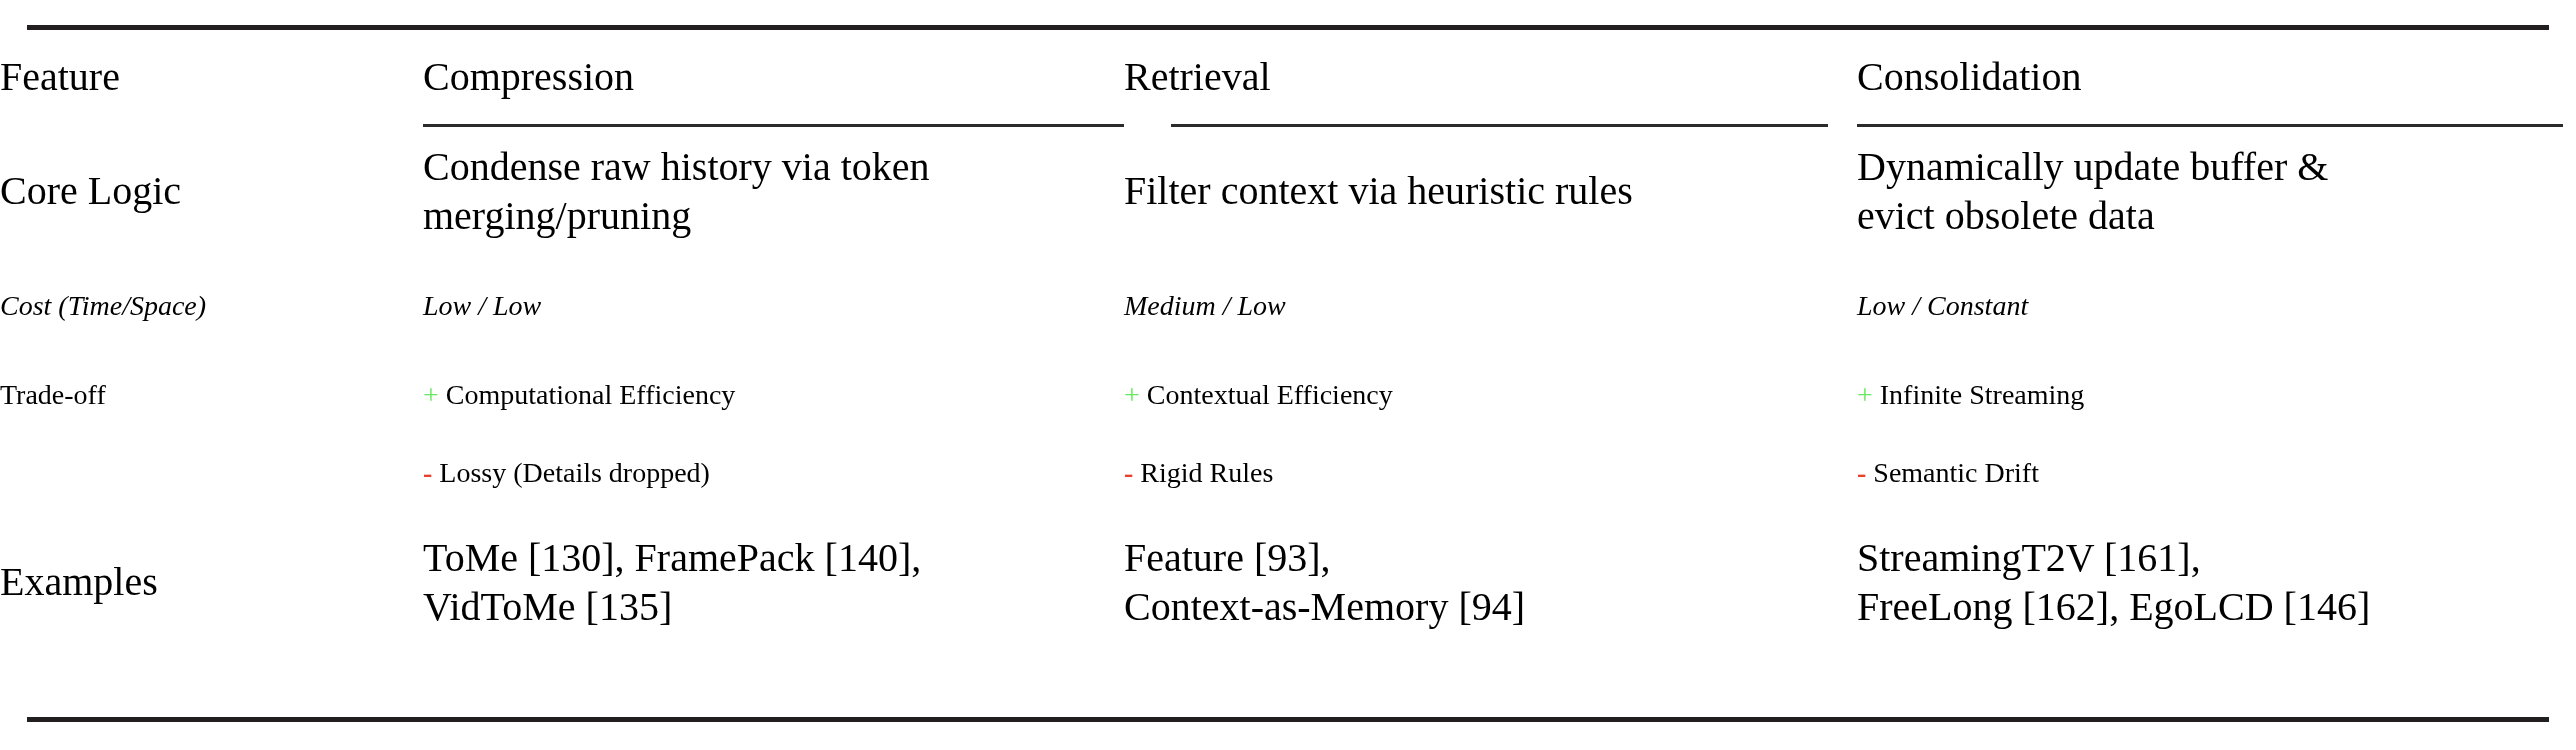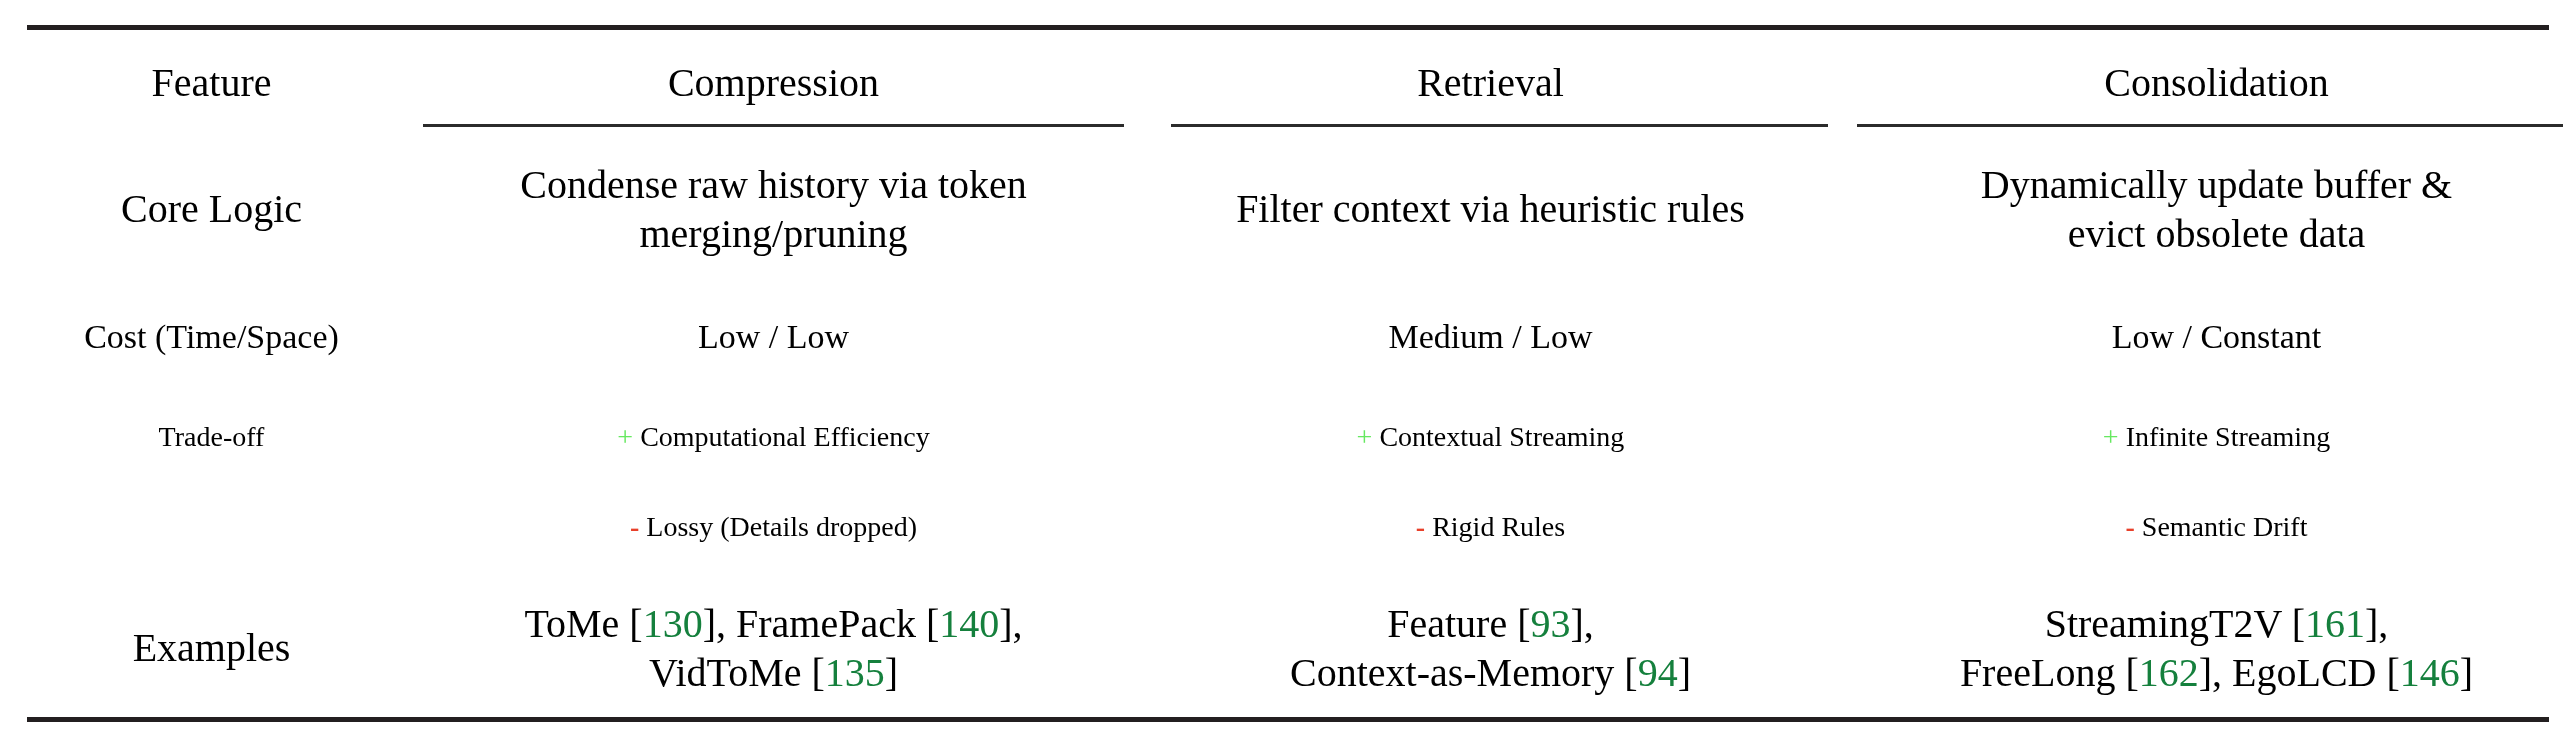--- a/index.html
+++ b/index.html
@@ -64,36 +64,36 @@
     width: 2576px;
     border-collapse: collapse;
     table-layout: fixed;
   }
   table.cmp col.c0 { width: 423px; }
   table.cmp col.c1 { width: 701px; }
   table.cmp col.c2 { width: 733px; }
   table.cmp col.c3 { width: 719px; }
 
   table.cmp td, table.cmp th {
-    padding: 6px;
-    text-align: center;
+    padding: 0;
+    text-align: left;
     vertical-align: middle;
     font-weight: normal;
     line-height: 1.22;
   }
 
   .hdr-row th {
     font-weight: bold;
     font-size: 40px;
     height: 94px;
     padding-bottom: 3.9px;
   }
 
   .row-core td { height: 135px; font-size: 40px; padding-top: 17.4px; }
-  .row-cost td { height: 95px; font-size: 34px; }
+  .row-cost td { height: 95px; font-size: 28px; font-style: italic; }
   .row-tradeoff-a td { height: 83px; font-size: 28px; padding-top: 21px; }
   .row-tradeoff-b td { height: 73px; font-size: 28px; }
   .row-examples td { height: 145px; font-size: 40px; padding-top: 13.5px; }
 
   .rowlabel {
     font-weight: bold;
     font-size: 40px;
   }
 
   .cellval { display: block; }
@@ -102,21 +102,21 @@
   .sign-plus {
     color: #66e860;
     font-weight: normal;
   }
   .sign-minus {
     color: #e8402a;
     font-weight: bold;
     letter-spacing: 0;
   }
   .cite {
-    color: #15803d;
+    color: #000000;
   }
   .bold-val { font-weight: bold; }
 </style>
 </head>
 <body>
 
 <div class="table-wrap">
 
   <div class="rule-top"></div>
 
@@ -172,21 +172,21 @@
       </tr>
 
       <tr class="row-tradeoff-a">
         <td class="rowlabel">Trade-off</td>
         <td>
           <span class="sign-plus">+</span>
           <span>Computational Efficiency</span>
         </td>
         <td>
           <span class="sign-plus">+</span>
-          <span>Contextual Streaming</span>
+          <span>Contextual Efficiency</span>
         </td>
         <td>
           <span class="sign-plus">+</span>
           <span>Infinite Streaming</span>
         </td>
       </tr>
 
       <tr class="row-tradeoff-b">
         <td></td>
         <td>

